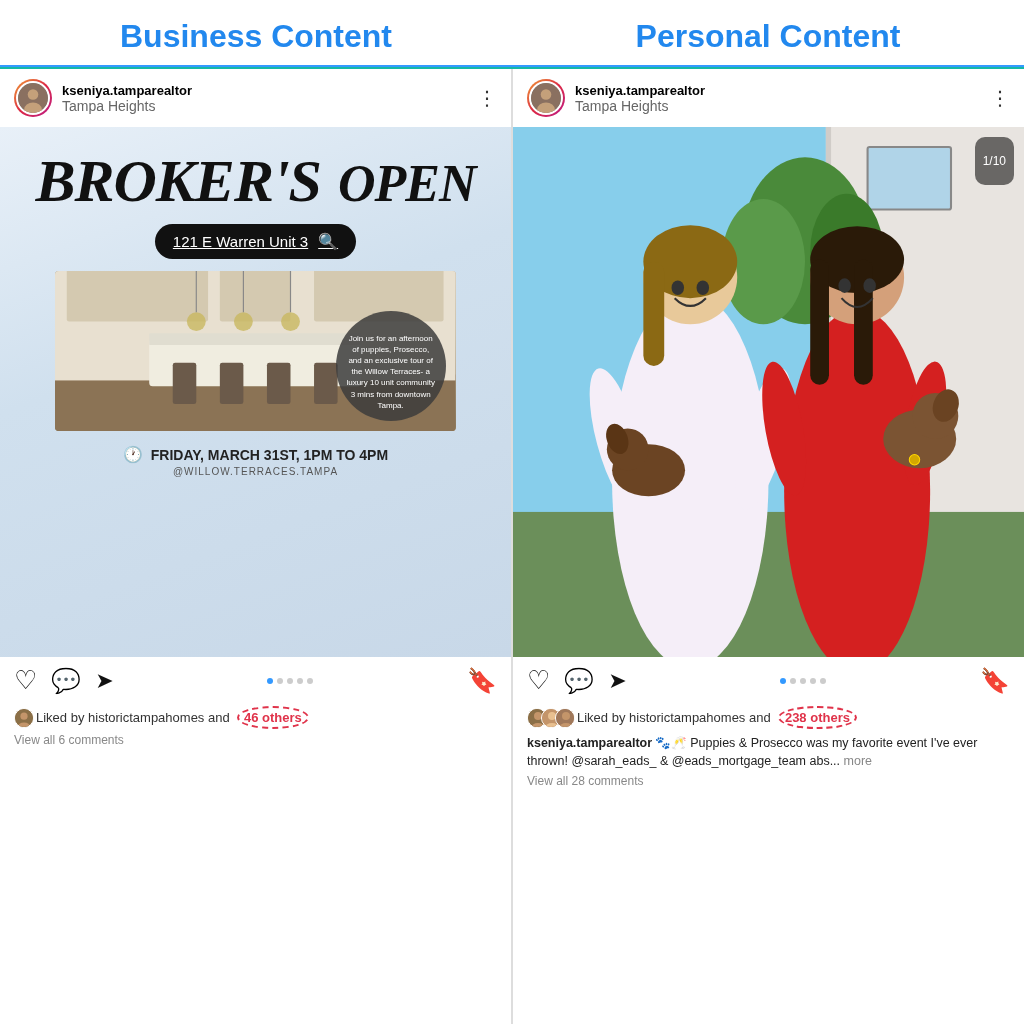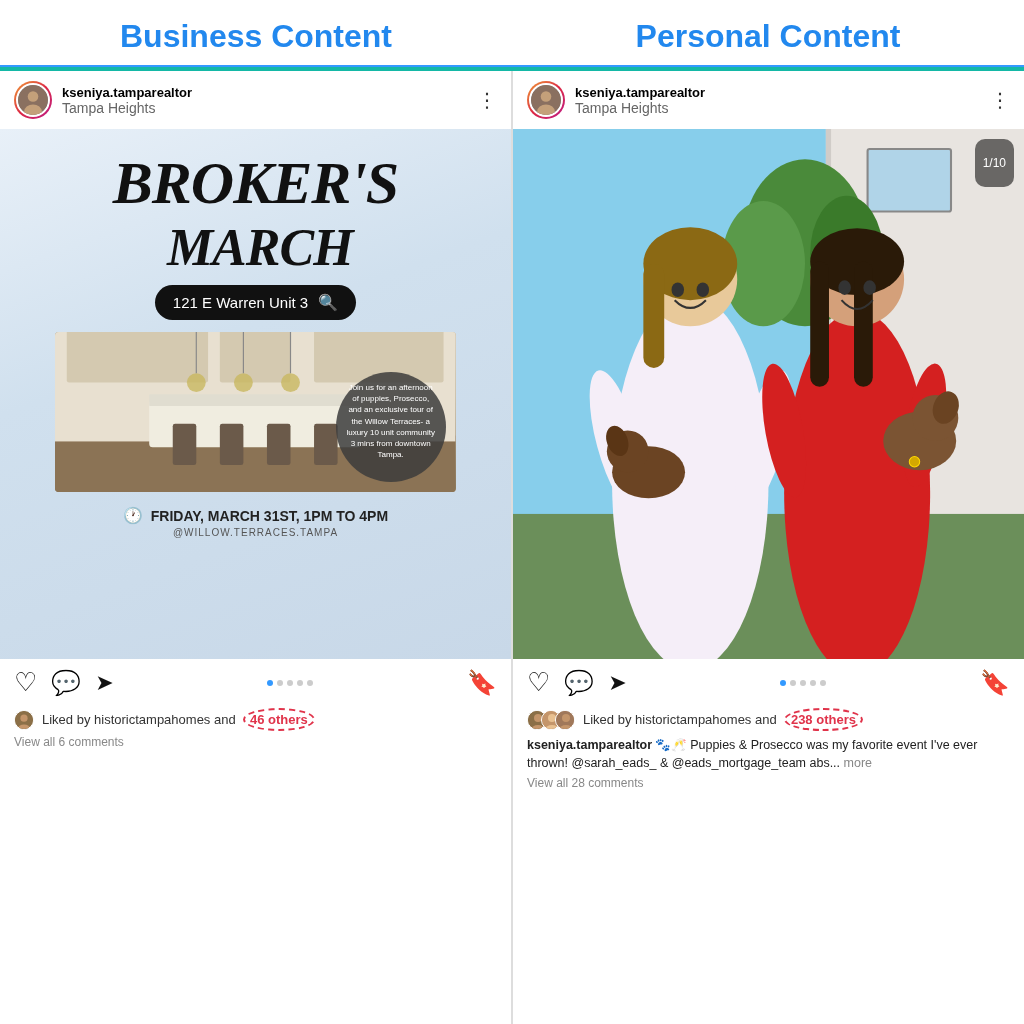--- a/index.html
+++ b/index.html
@@ -36,21 +36,21 @@
     .header-title {
       font-size: 32px;
       font-weight: 800;
       color: #2288ee;
     }
 
     
     .main-content {
       display: flex;
       flex: 1;
-      border-top: 4px solid #14b8a6;
+      border-top: 2px solid #14b8a6;
     }
 
     .panel {
       flex: 1;
       display: flex;
       flex-direction: column;
       background: #fff;
       border-right: 1px solid #ddd;
       overflow: hidden;
     }
@@ -162,20 +162,21 @@
     .address-bar {
       background: #111;
       color: #fff;
       border-radius: 25px;
       padding: 8px 18px;
       font-size: 15px;
       display: flex;
       align-items: center;
       gap: 10px;
       margin-bottom: 12px;
+      text-decoration: underline;
     }
 
     .search-icon-white {
       font-size: 16px;
     }
 
     .interior-photo {
       width: 85%;
       height: 160px;
       background: linear-gradient(135deg, #8B7355 0%, #A0896B 30%, #C4A882 60%, #D4B896 80%, #E8D4B8 100%);
@@ -199,21 +200,21 @@
 
     .overlay-circle {
       position: absolute;
       right: 10px;
       bottom: 10px;
       width: 110px;
       height: 110px;
       background: rgba(60, 60, 60, 0.85);
       border-radius: 50%;
       display: flex;
-      align-items: flex-start;
+      align-items: flex-end;
       justify-content: center;
       text-align: center;
       padding: 10px;
     }
 
     .overlay-text {
       font-size: 8px;
       color: #fff;
       line-height: 1.4;
     }
@@ -295,21 +296,20 @@
 
     .dot.active {
       background: #3399ff;
     }
 
     
     .likes-row {
       padding: 2px 14px 4px 14px;
       display: flex;
       align-items: center;
-      gap: 6px;
     }
 
     .likes-avatars {
       display: flex;
     }
 
     .small-avatar {
       width: 20px;
       height: 20px;
       border-radius: 50%;
@@ -405,21 +405,21 @@
             <div class="post-username">kseniya.tamparealtor</div>
             <div class="post-location">Tampa Heights</div>
           </div>
           <div class="post-more">⋮</div>
         </div>
 
         <div class="post-image-area">
           <div class="broker-open-image">
             <div class="broker-title">
               <span>BROKER'S</span>
-              &nbsp;<span style="font-style:italic; font-size:52px;">MARCH</span>
+              &nbsp;<span style="font-style:italic; font-size:52px;">OPEN</span>
             </div>
             <div class="address-bar">
               <span>121 E Warren Unit 3</span>
               <span class="search-icon-white">🔍</span>
             </div>
 
             <div class="interior-photo">
               <div class="kitchen-bg">
                 
                 <svg width="100%" height="100%" viewBox="0 0 340 160" preserveAspectRatio="xMidYMid slice">

